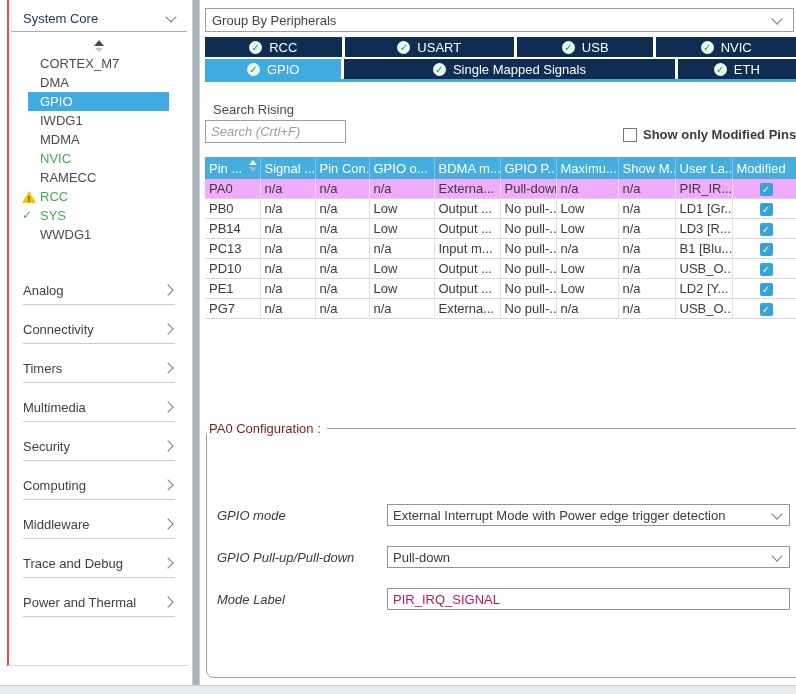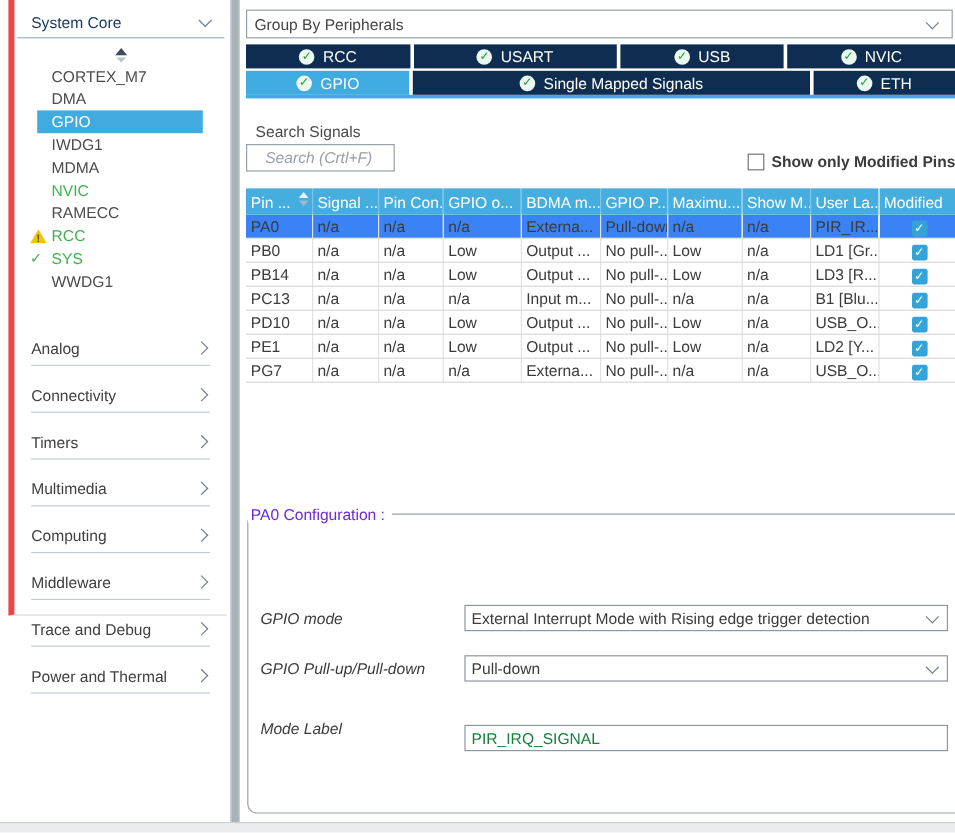--- a/index.html
+++ b/index.html
@@ -1,21 +1,21 @@
 <!DOCTYPE html>
 <html><head>
 <meta charset="utf-8">
 <style>
   html,body{margin:0;padding:0;background:#fff;}
   #app{position:relative;width:796px;height:694px;overflow:hidden;
        font-family:"Liberation Sans","DejaVu Sans",sans-serif;font-size:13px;color:#3b3b3b;background:#fff;}
 
   
-  #sidebar{position:absolute;left:7px;top:0;width:182px;height:513px;
-           border-left:5px solid #ef4444;border-bottom:1px solid #d8d8d8;background:#fff;box-sizing:border-box;}
+  #sidebar{position:absolute;left:7px;top:0;width:182px;height:666px;
+           border-left:2px solid #ef4444;border-bottom:1px solid #d8d8d8;background:#fff;box-sizing:border-box;}
   .sc-header{display:flex;justify-content:space-between;align-items:center;margin:11px 14px 0 14px;}
   .sc-title{color:#17365f;}
   .sc-underline{border-bottom:1px solid #9fb2c4;margin:5px 2px 0 2px;}
   .spinner{width:12px;margin:8px auto 2px;text-align:center;cursor:pointer;}
   .tri-up{display:block;width:0;height:0;margin:0 auto;
           border-left:5px solid transparent;border-right:5px solid transparent;border-bottom:6px solid #3e4c5c;}
   .tri-down-sm{display:block;width:0;height:0;margin:2px auto 0;
           border-left:4px solid transparent;border-right:4px solid transparent;border-top:4px solid #bcc4cb;}
   .p-list{margin-top:2px;}
   .p-item{position:relative;height:19px;line-height:19px;margin:0 20px 0 19px;padding-left:12px;color:#4b4b4b;cursor:pointer;}
@@ -48,52 +48,52 @@
 
   .tabs{position:absolute;left:0;top:37px;width:591px;}
   .tab-row{display:flex;gap:3px;height:20px;margin-bottom:2px;}
   .tab{background:#0e2d50;color:#fff;display:flex;align-items:center;justify-content:center;gap:7px;cursor:pointer;}
   .tab.selected{background:#3fabe0;}
   .tab-check{width:13px;height:13px;border-radius:50%;background:#eafaf0;color:#27963c;
              font-size:10px;line-height:13px;text-align:center;font-weight:bold;}
   .tab-indicator{height:3px;background:#3fabe0;margin-top:-2px;width:591px;}
 
   .search-label{position:absolute;left:8px;top:102px;color:#4a4a4a;}
-  .search-input{position:absolute;left:0;top:120px;width:124px;height:23px;border:1px solid #98a0a8;box-sizing:border-box;
-                padding:0 15px;font:13px "Liberation Sans","DejaVu Sans",sans-serif;color:#555;}
+  .search-input{position:absolute;left:0;top:120px;width:141px;height:23px;border:1px solid #98a0a8;box-sizing:border-box;
+                padding:0 5px;font:13px "Liberation Sans","DejaVu Sans",sans-serif;color:#555;}
   .search-input::placeholder{color:#9aa0a6;font-style:italic;}
   .filter{position:absolute;left:418px;top:127px;display:flex;align-items:center;gap:6px;}
   .filter-box{width:12px;height:12px;border:1px solid #767676;background:#fff;cursor:pointer;}
   .filter-label{white-space:nowrap;color:#3b3b3b;font-weight:bold;}
 
   
   #pins-table{position:absolute;left:0;top:157px;border-collapse:collapse;table-layout:fixed;width:595px;}
   #pins-table th{background:#45aede;color:#fff;font-weight:normal;text-align:left;height:22px;padding:0 0 0 4px;
                  border-right:1px solid #7fc3e8;overflow:hidden;white-space:nowrap;cursor:pointer;}
   #pins-table td{height:19px;padding:0 0 0 4px;border-bottom:1px solid #d9d9d9;border-right:1px solid #e2e2e2;
                  overflow:hidden;white-space:nowrap;background:#fff;}
-  #pins-table tr.selected td{background:#3b82f6;}
+  #pins-table tr.selected td{background:#f0abfc;}
   #pins-table td.cbx-cell{text-align:center;padding:0;}
   .cbx{display:inline-block;width:13px;height:13px;background:#35a3d7;border-radius:2px;color:#fff;
        font-size:10px;line-height:13px;font-weight:bold;cursor:pointer;}
   .sort{display:inline-block;margin-left:7px;vertical-align:1px;}
   .tri-up-s{display:block;width:0;height:0;border-left:4px solid transparent;border-right:4px solid transparent;border-bottom:5px solid #eef7fc;}
   .tri-down-s{display:block;width:0;height:0;margin-top:2px;border-left:4px solid transparent;border-right:4px solid transparent;border-top:5px solid #9cb9cb;}
 
   
   .cfg{position:absolute;left:1px;top:421px;width:601px;height:257px;border:1px solid #9ba1a7;border-radius:8px;
        box-sizing:border-box;margin:0;padding:0;}
-  .cfg legend{color:#6d28d9;padding:0 6px 0 2px;margin-left:0;}
+  .cfg legend{color:#7f1d1d;padding:0 6px 0 2px;margin-left:0;}
   .cfg-fields{margin-top:68px;}
   .cfg-row{display:flex;align-items:center;margin:0 16px 20px 10px;}
   .cfg-label{width:170px;flex:0 0 170px;color:#3b3b3b;font-style:italic;}
   .cfg-control{flex:1;height:22px;border:1px solid #8f979e;box-sizing:border-box;display:flex;align-items:center;
                padding:0 24px 0 5px;position:relative;background:#fff;cursor:pointer;overflow:hidden;white-space:nowrap;}
   .cfg-chev{position:absolute;right:8px;top:8px;}
-  .cfg-input{font:13px "Liberation Sans","DejaVu Sans",sans-serif;color:#15803d;padding:0 5px;cursor:text;margin-top:16px;}
+  .cfg-input{font:13px "Liberation Sans","DejaVu Sans",sans-serif;color:#be185d;padding:0 5px;cursor:text;}
 </style>
 </head>
 <body>
 
 <div id="app">
 
   <div id="sidebar">
     <div class="sc-header">
       <span class="sc-title">System Core</span>
       <span class="chev chev-down"></span>
@@ -139,20 +139,27 @@
         </div>
         <div class="cat">
           <div class="cat-row">
             <span class="cat-label">Multimedia</span>
             <span class="chev chev-right"></span>
           </div>
           <div class="cat-underline"></div>
         </div>
         <div class="cat">
           <div class="cat-row">
+            <span class="cat-label">Security</span>
+            <span class="chev chev-right"></span>
+          </div>
+          <div class="cat-underline"></div>
+        </div>
+        <div class="cat">
+          <div class="cat-row">
             <span class="cat-label">Computing</span>
             <span class="chev chev-right"></span>
           </div>
           <div class="cat-underline"></div>
         </div>
         <div class="cat">
           <div class="cat-row">
             <span class="cat-label">Middleware</span>
             <span class="chev chev-right"></span>
           </div>
@@ -212,21 +219,21 @@
             <span class="tab-label">Single Mapped Signals</span>
           </div>
           <div class="tab" style="flex: 119 1 0px;">
             <span class="tab-check">✓</span>
             <span class="tab-label">ETH</span>
           </div>
         </div>
       <div class="tab-indicator"></div>
     </div>
 
-    <div class="search-label">Search Signals</div>
+    <div class="search-label">Search Rising</div>
     <input type="text" class="search-input" placeholder="Search (Crtl+F)" style="">
 
     <div class="filter">
       <span class="filter-box"></span>
       <span class="filter-label">Show only Modified Pins</span>
     </div>
 
     <table id="pins-table">
       <colgroup>
           <col style="width: 55px;">
@@ -341,21 +348,21 @@
           </tr>
         </tbody>
     </table>
 
     <fieldset class="cfg">
       <legend>PA0 Configuration :</legend>
       <div class="cfg-fields">
           <div class="cfg-row">
             <span class="cfg-label">GPIO mode</span>
             <div class="cfg-control">
-              <span class="cfg-value">External Interrupt Mode with Rising edge trigger detection</span>
+              <span class="cfg-value">External Interrupt Mode with Power edge trigger detection</span>
               <span class="chev chev-down cfg-chev"></span>
             </div>
           </div>
           <div class="cfg-row">
             <span class="cfg-label">GPIO Pull-up/Pull-down</span>
             <div class="cfg-control">
               <span class="cfg-value">Pull-down</span>
               <span class="chev chev-down cfg-chev"></span>
             </div>
           </div>

